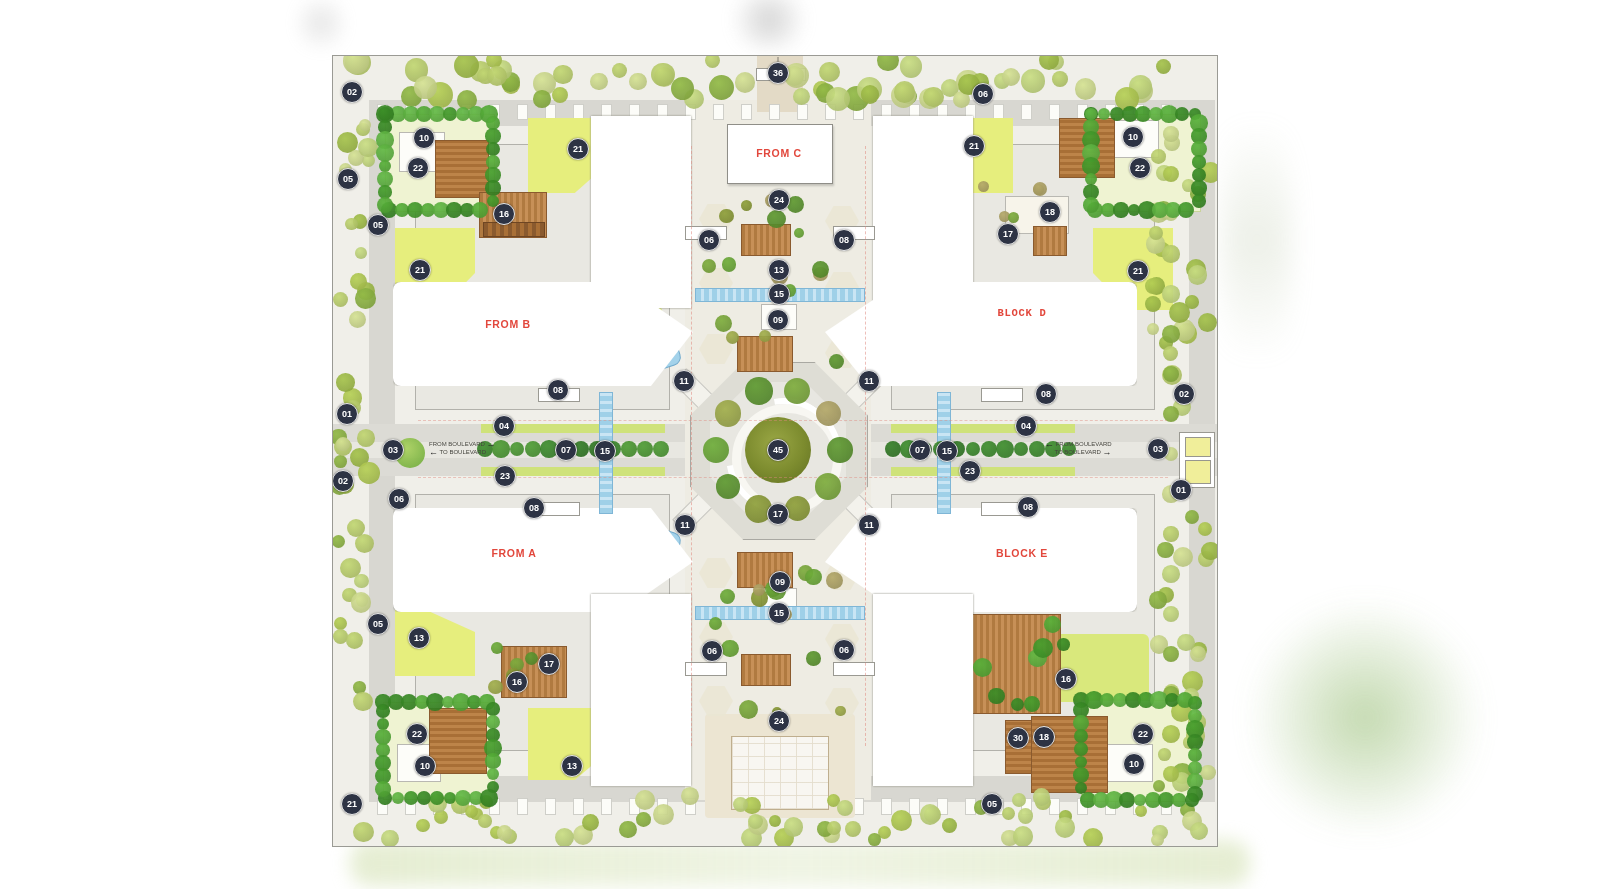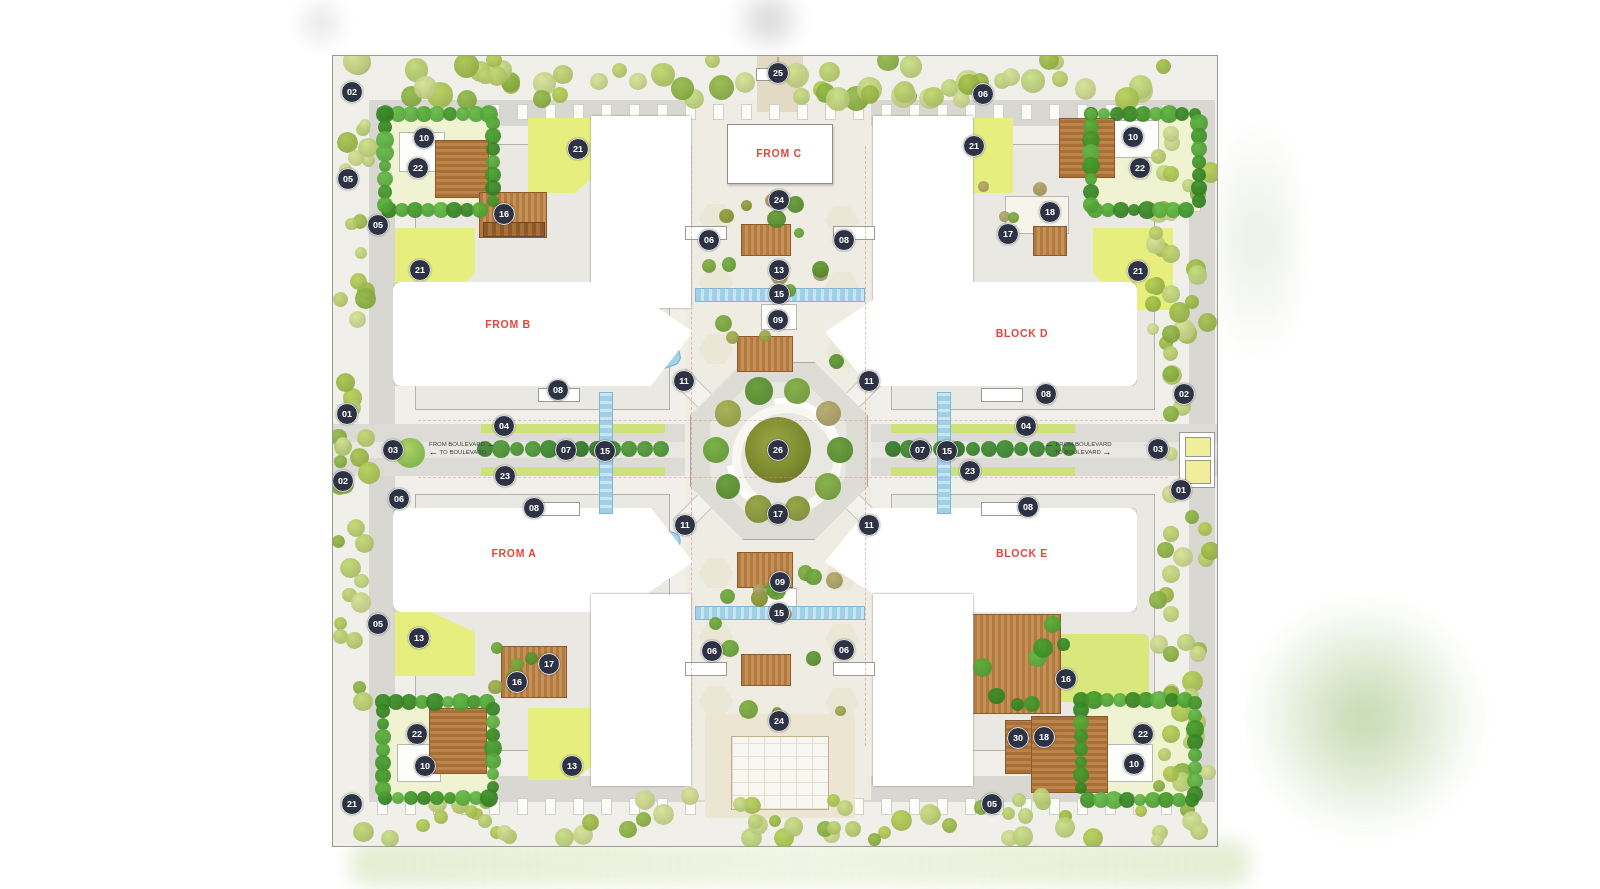--- a/index.html
+++ b/index.html
@@ -707,21 +707,21 @@
       <div class="tree" style="left: 494.289px; top: 381.289px; width: 25.4218px; height: 25.4218px; background: radial-gradient(circle at 38% 32%, rgb(95, 154, 49), rgba(0, 0, 0, 0.18)) rgb(95, 154, 49); z-index: 8;"></div>
       <div class="tree" style="left: 482.086px; top: 417.37px; width: 26.1454px; height: 26.1454px; background: radial-gradient(circle at 38% 32%, rgb(127, 174, 62), rgba(0, 0, 0, 0.18)) rgb(127, 174, 62); z-index: 8;"></div>
       <div class="tree" style="left: 451.643px; top: 440.45px; width: 25.0319px; height: 25.0319px; background: radial-gradient(circle at 38% 32%, rgb(143, 160, 58), rgba(0, 0, 0, 0.18)) rgb(143, 160, 58); z-index: 8;"></div>
       <div class="tree" style="left: 412.179px; top: 439.303px; width: 27.3247px; height: 27.3247px; background: radial-gradient(circle at 38% 32%, rgb(143, 160, 58), rgba(0, 0, 0, 0.18)) rgb(143, 160, 58); z-index: 8;"></div>
       <div class="tree" style="left: 382.599px; top: 418.201px; width: 24.483px; height: 24.483px; background: radial-gradient(circle at 38% 32%, rgb(95, 154, 49), rgba(0, 0, 0, 0.18)) rgb(95, 154, 49); z-index: 8;"></div>
       <div class="tree" style="left: 369.98px; top: 380.98px; width: 26.0398px; height: 26.0398px; background: radial-gradient(circle at 38% 32%, rgb(111, 174, 58), rgba(0, 0, 0, 0.18)) rgb(111, 174, 58); z-index: 8;"></div>
       <div class="tree" style="left: 381.678px; top: 344.394px; width: 26.3258px; height: 26.3258px; background: radial-gradient(circle at 38% 32%, rgb(163, 176, 77), rgba(0, 0, 0, 0.18)) rgb(163, 176, 77); z-index: 8;"></div>
       <div class="tree" style="left: 412.01px; top: 321.203px; width: 27.6623px; height: 27.6623px; background: radial-gradient(circle at 38% 32%, rgb(95, 154, 49), rgba(0, 0, 0, 0.18)) rgb(95, 154, 49); z-index: 8;"></div>
       <div class="tree" style="left: 450.959px; top: 321.835px; width: 26.3994px; height: 26.3994px; background: radial-gradient(circle at 38% 32%, rgb(127, 174, 62), rgba(0, 0, 0, 0.18)) rgb(127, 174, 62); z-index: 8;"></div>
       <div class="tree" style="left: 482.56px; top: 344.958px; width: 25.1989px; height: 25.1989px; background: radial-gradient(circle at 38% 32%, rgb(181, 169, 106), rgba(0, 0, 0, 0.18)) rgb(181, 169, 106); z-index: 8;"></div>
-      <div class="marker" style="left: 445px; top: 17px;">25</div>
+      <div class="marker" style="left: 445px; top: 17px;">36</div>
       <div class="marker" style="left: 19px; top: 36px;">02</div>
       <div class="marker" style="left: 650px; top: 38px;">06</div>
       <div class="marker" style="left: 91px; top: 82px;">10</div>
       <div class="marker" style="left: 245px; top: 93px;">21</div>
       <div class="marker" style="left: 641px; top: 90px;">21</div>
       <div class="marker" style="left: 800px; top: 81px;">10</div>
       <div class="marker" style="left: 85px; top: 112px;">22</div>
       <div class="marker" style="left: 807px; top: 112px;">22</div>
       <div class="marker" style="left: 15px; top: 123px;">05</div>
       <div class="marker" style="left: 446px; top: 144px;">24</div>
@@ -740,21 +740,21 @@
       <div class="marker" style="left: 536px; top: 325px;">11</div>
       <div class="marker" style="left: 225px; top: 334px;">08</div>
       <div class="marker" style="left: 713px; top: 338px;">08</div>
       <div class="marker" style="left: 851px; top: 338px;">02</div>
       <div class="marker" style="left: 14px; top: 358px;">01</div>
       <div class="marker" style="left: 171px; top: 370px;">04</div>
       <div class="marker" style="left: 693px; top: 370px;">04</div>
       <div class="marker" style="left: 60px; top: 394px;">03</div>
       <div class="marker" style="left: 233px; top: 394px;">07</div>
       <div class="marker" style="left: 272px; top: 395px;">15</div>
-      <div class="marker" style="left: 445px; top: 394px;">26</div>
+      <div class="marker" style="left: 445px; top: 394px;">45</div>
       <div class="marker" style="left: 587px; top: 394px;">07</div>
       <div class="marker" style="left: 614px; top: 395px;">15</div>
       <div class="marker" style="left: 825px; top: 393px;">03</div>
       <div class="marker" style="left: 172px; top: 420px;">23</div>
       <div class="marker" style="left: 637px; top: 415px;">23</div>
       <div class="marker" style="left: 10px; top: 425px;">02</div>
       <div class="marker" style="left: 848px; top: 434px;">01</div>
       <div class="marker" style="left: 66px; top: 443px;">06</div>
       <div class="marker" style="left: 201px; top: 452px;">08</div>
       <div class="marker" style="left: 695px; top: 451px;">08</div>
@@ -775,17 +775,17 @@
       <div class="marker" style="left: 810px; top: 678px;">22</div>
       <div class="marker" style="left: 685px; top: 682px;">30</div>
       <div class="marker" style="left: 711px; top: 681px;">18</div>
       <div class="marker" style="left: 92px; top: 710px;">10</div>
       <div class="marker" style="left: 239px; top: 710px;">13</div>
       <div class="marker" style="left: 801px; top: 708px;">10</div>
       <div class="marker" style="left: 659px; top: 748px;">05</div>
       <div class="marker" style="left: 19px; top: 748px;">21</div>
       <div class="block-label" style="left: 446px; top: 97px;">FROM C</div>
       <div class="block-label" style="left: 175px; top: 268px;">FROM B</div>
-      <div class="block-label" style="left: 689px; top: 277px;">BLOCK D</div>
+      <div class="block-label" style="left: 689px; top: 257px; font-family: Liberation Mono, monospace;">BLOCK D</div>
       <div class="block-label" style="left: 181px; top: 497px;">FROM A</div>
       <div class="block-label" style="left: 689px; top: 497px;">BLOCK E</div>
     </div>
 </div>
 
 </body></html>

